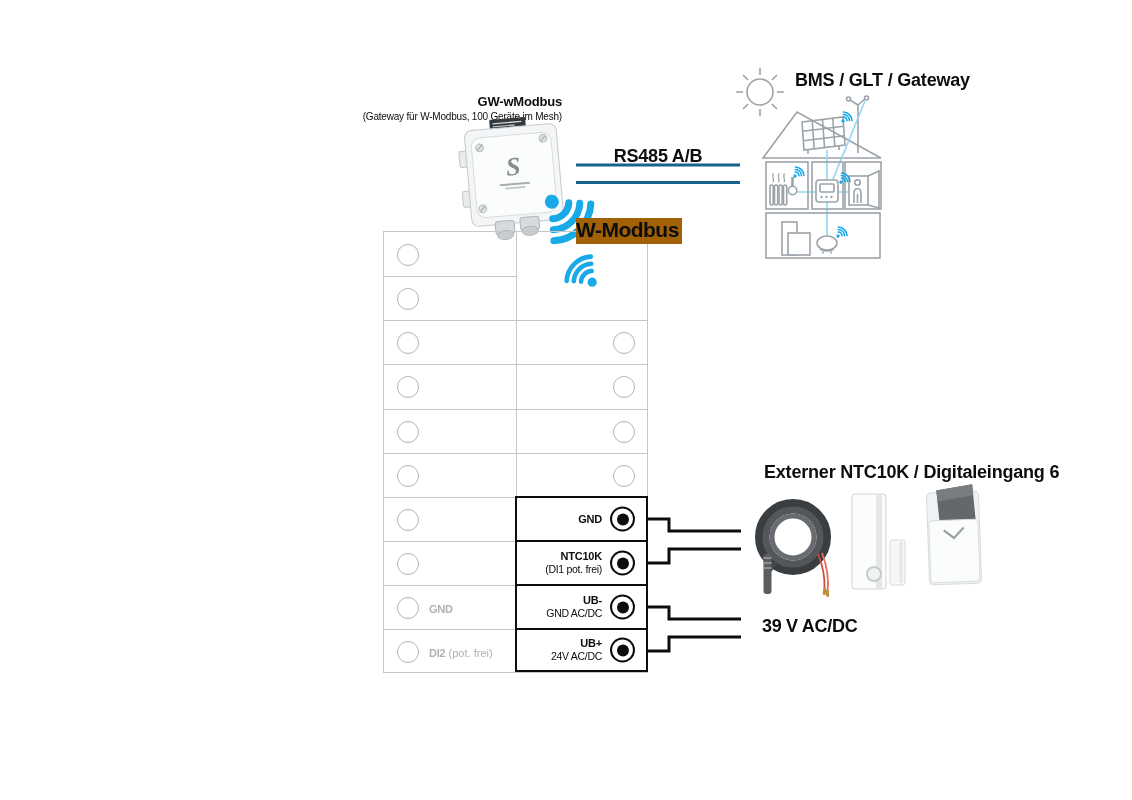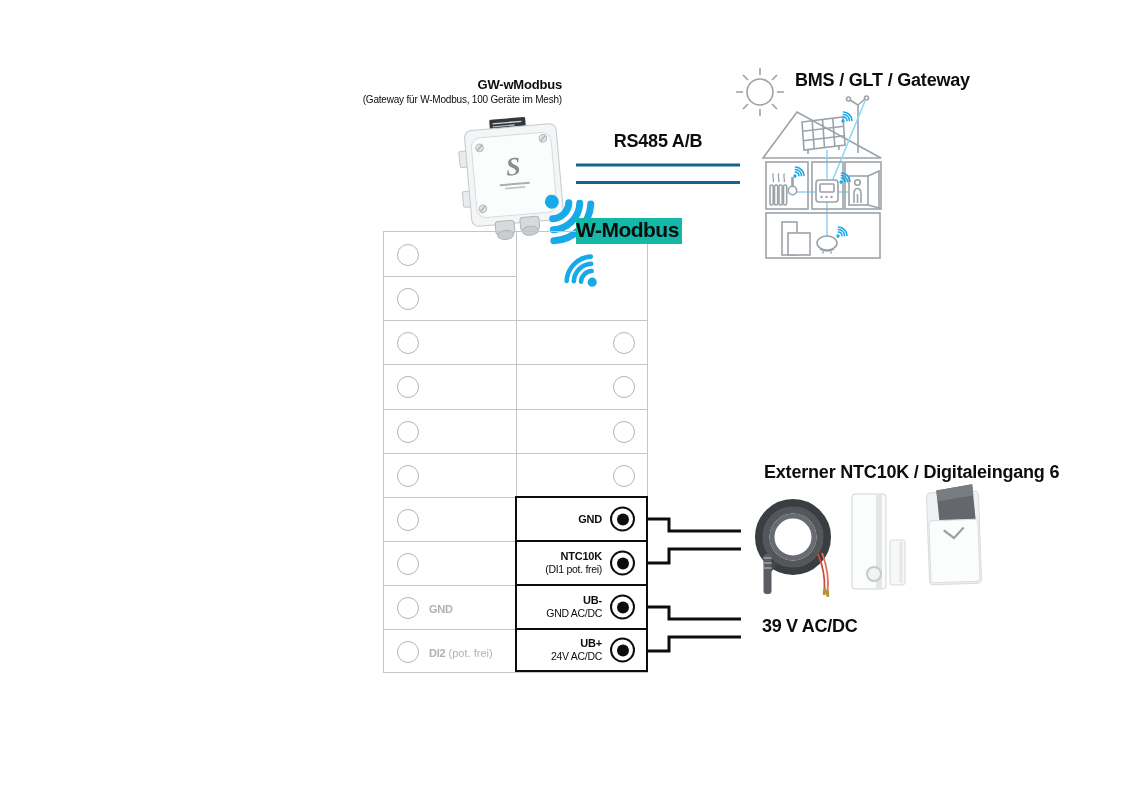--- a/index.html
+++ b/index.html
@@ -1,28 +1,28 @@
 <!DOCTYPE html>
 <html><head>
 <meta charset="utf-8">
 <style>
   html,body{margin:0;padding:0;background:#fff;}
   .page{position:relative;width:1132px;height:800px;background:#fff;overflow:hidden;
         font-family:"Liberation Sans","DejaVu Sans",sans-serif;color:#0d0d0d;}
   .abs{position:absolute;}
   
   .title-block{left:300px;top:78px;width:262px;text-align:right;line-height:14px;}
-  .gw-title{font-size:13px;font-weight:700;letter-spacing:-.2px;}
+  .gw-title{font-size:13px;font-weight:700;letter-spacing:-.2px;margin-top:17px;}
   .gw-sub{font-size:10px;margin-top:1px;letter-spacing:-.2px;}
   .bold-label{font-weight:700;font-size:18px;letter-spacing:-.2px;}
   .bms-label{left:795px;top:70px;}
-  .rs485-label{left:576px;top:131px;width:164px;text-align:center;}
+  .rs485-label{left:576px;top:146px;width:164px;text-align:center;}
   .external-label{left:764px;top:462px;}
   .wmodbus-label{left:576px;top:218px;font-size:21px;font-weight:700;letter-spacing:-.5px;
-                 background:#14b8a6;padding:0 3px 2px 0;z-index:5;}
+                 background:#a16207;padding:0 3px 2px 0;z-index:5;}
   .supply-label{left:762px;top:616px;font-size:18px;font-weight:700;letter-spacing:-.3px;}
   
   .tblock{left:383px;top:231px;width:265px;height:442px;border:1px solid #c6c6c6;box-sizing:border-box;}
   .vline{position:absolute;left:132px;top:0;width:1px;height:440px;background:#c6c6c6;}
   .hline{position:absolute;height:1px;background:#c6c6c6;}
   .hline.l{left:0;width:132px;}
   .hline.r{left:133px;width:130px;}
   .circ{position:absolute;width:22px;height:22px;border:1.5px solid #b4b4b4;border-radius:50%;
         box-sizing:border-box;background:#fff;}
   .glabel{position:absolute;font-size:11px;color:#b1b1b1;white-space:nowrap;transform:translateY(-50%);}

